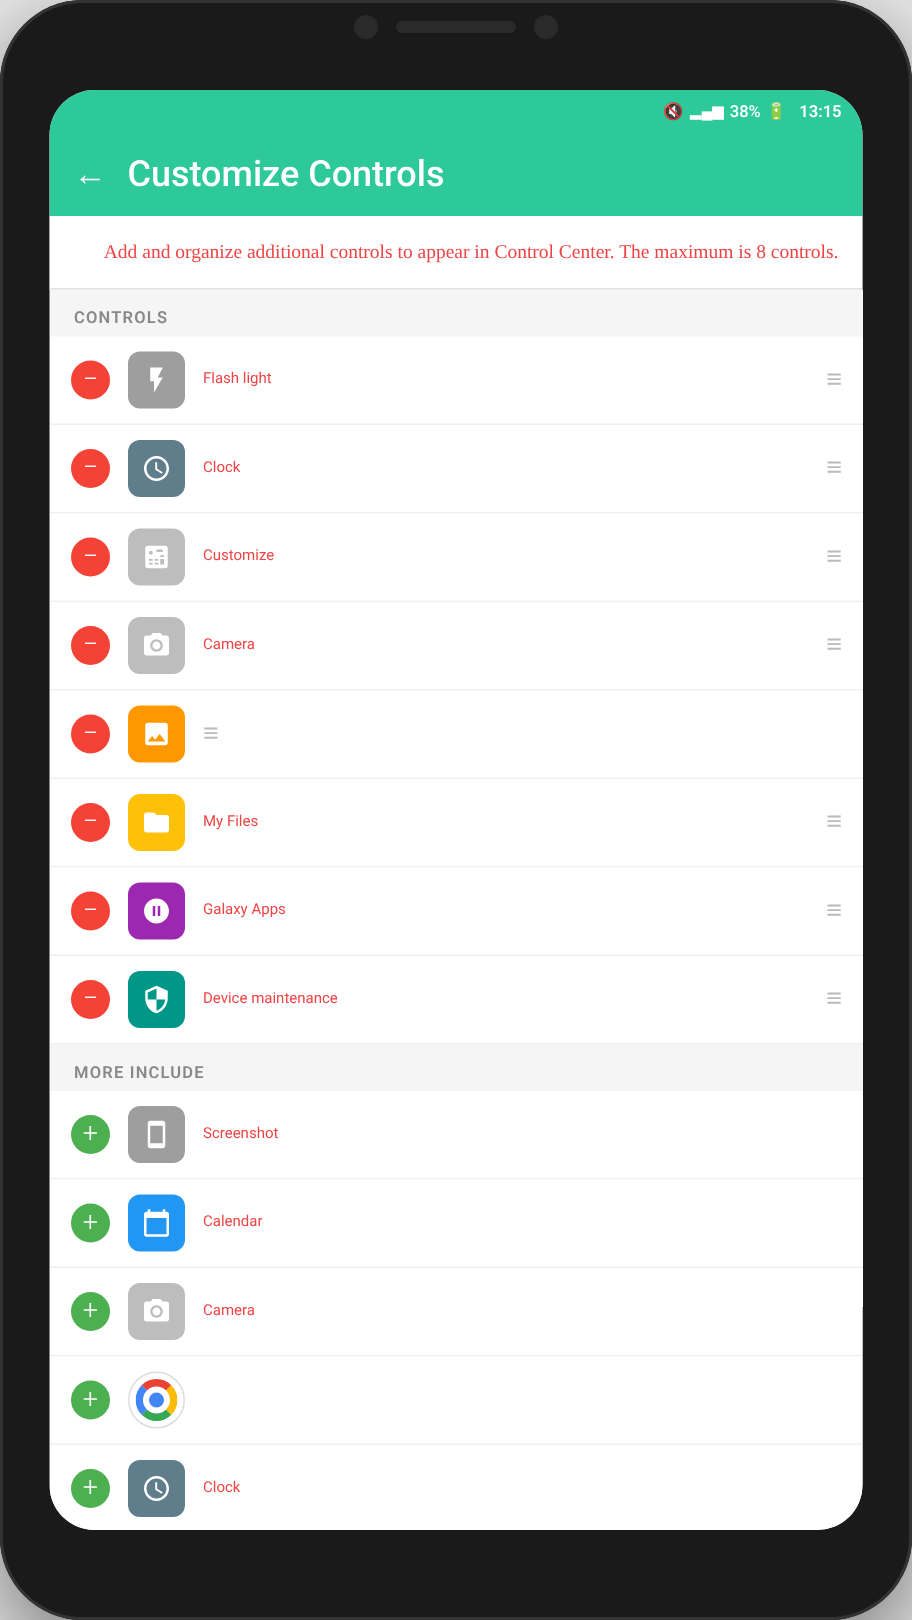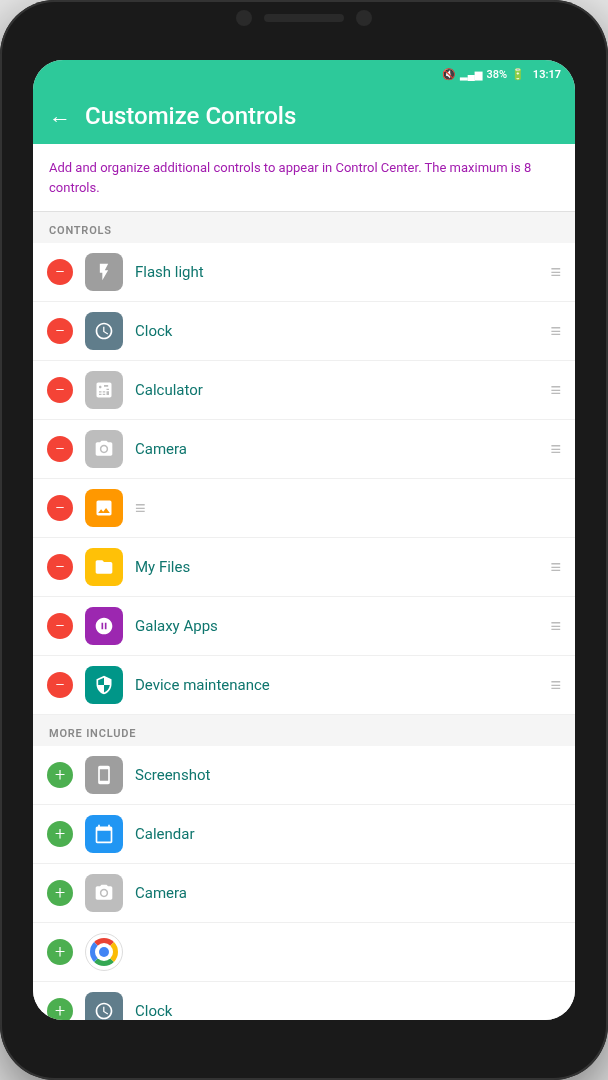--- a/index.html
+++ b/index.html
@@ -100,26 +100,27 @@
     .header-title {
       color: white;
       font-size: 24px;
       font-weight: 500;
     }
 
     
     .description {
       background: white;
       padding: 14px 16px;
-      text-align: left;
+      text-align: right;
       font-size: 13px;
-      color: #a21caf;
+      color: #ef4444;
       line-height: 1.5;
       border-bottom: 1px solid #e0e0e0;
       flex-shrink: 0;
+      font-family: Liberation Serif, serif;
     }
 
     
     .content {
       flex: 1;
       overflow-y: auto;
       background: #f5f5f5;
     }
 
     .section-label {
@@ -186,22 +187,22 @@
     .app-icon.dark-gray { background: #607d8b; }
     .app-icon.light-gray { background: #bdbdbd; }
     .app-icon.orange { background: #ff9800; }
     .app-icon.yellow { background: #ffc107; }
     .app-icon.blue { background: #2196f3; }
     .app-icon.purple { background: #9c27b0; }
     .app-icon.teal { background: #009688; }
 
     .item-name {
       flex: 1;
-      font-size: 15px;
-      color: #0f766e;
+      font-size: 10px;
+      color: #ef4444;
     }
 
     .drag-handle {
       color: #bbb;
       font-size: 18px;
       cursor: grab;
     }
 
     
     .chrome-icon {
@@ -229,21 +230,21 @@
   </div>
 
   <div class="phone-screen">
 
     <div class="status-bar">
       <div class="status-icons">
         <span>🔇</span>
         <span style="font-size:10px;">▂▄▆</span>
         <span>38%</span>
         <span>🔋</span>
-        <span style="font-weight:600;margin-left:4px;">13:17</span>
+        <span style="font-weight:600;margin-left:4px;">13:15</span>
       </div>
     </div>
 
     <div class="header">
       <div class="back-arrow">←</div>
       <div class="header-title">Customize Controls</div>
     </div>
 
     <div class="description">Add and organize additional controls to appear in Control Center. The maximum is 8 controls.</div>
 
@@ -273,21 +274,21 @@
         <div class="drag-handle">≡</div>
       </div>
 
       <div class="list-item">
         <div class="minus-btn">−</div>
         <div class="app-icon light-gray">
           <svg width="20" height="20" viewBox="0 0 24 24" fill="white">
               <path d="M19 3H5c-1.1 0-2 .9-2 2v14c0 1.1.9 2 2 2h14c1.1 0 2-.9 2-2V5c0-1.1-.9-2-2-2zm-7 3h5v2h-5V6zm-4.5 1c.83 0 1.5.67 1.5 1.5S8.33 10 7.5 10 6 9.33 6 8.5 6.67 7 7.5 7zM6 18v-1.5h3V18H6zm0-3v-1.5h3V15H6zm4.5 3v-1.5h3V18h-3zm0-3v-1.5h3V15h-3zm4.5 3v-4.5h3V18H15zm0-6v-1.5h3V12H15z"></path>
             </svg>
         </div>
-        <div class="item-name">Calculator</div>
+        <div class="item-name">Customize</div>
         <div class="drag-handle">≡</div>
       </div>
 
       <div class="list-item">
         <div class="minus-btn">−</div>
         <div class="app-icon light-gray">
           <svg width="20" height="20" viewBox="0 0 24 24" fill="white">
               <path d="M12 15.2c-1.77 0-3.2-1.43-3.2-3.2s1.43-3.2 3.2-3.2 3.2 1.43 3.2 3.2-1.43 3.2-3.2 3.2zM20 4h-3.17L15 2H9L7.17 4H4c-1.1 0-2 .9-2 2v12c0 1.1.9 2 2 2h16c1.1 0 2-.9 2-2V6c0-1.1-.9-2-2-2zm-8 13c-2.76 0-5-2.24-5-5s2.24-5 5-5 5 2.24 5 5-2.24 5-5 5z"></path>
             </svg>
         </div>

